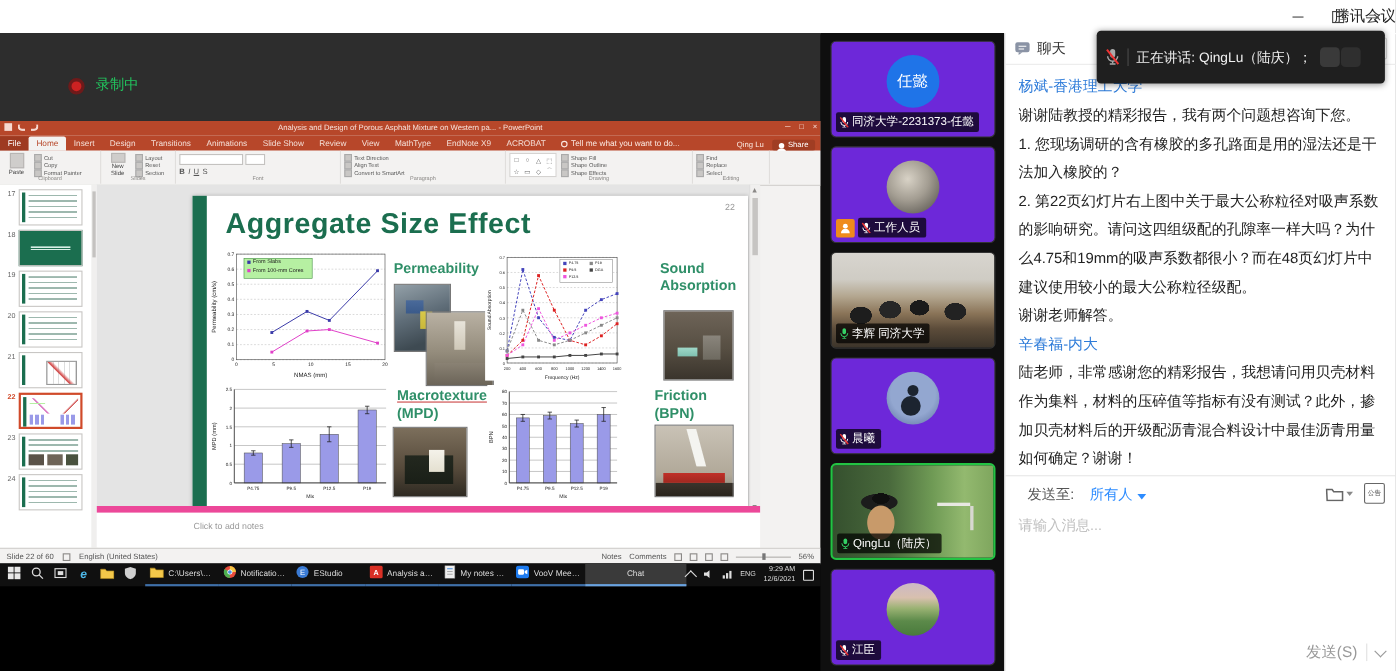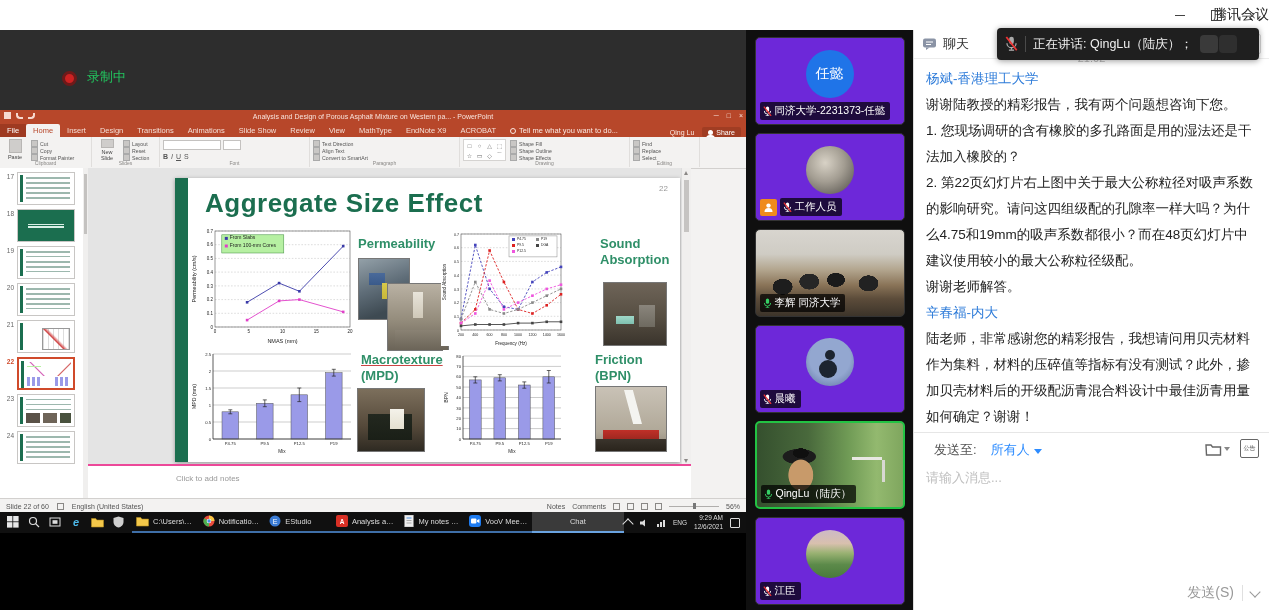--- a/index.html
+++ b/index.html
@@ -89,21 +89,21 @@
        linear-gradient(#49523e,#49523e) 34px 100%/12px 10px no-repeat,
        repeating-linear-gradient(180deg,#9db8ae 0 1.5px,transparent 1.5px 5px) 0 0/100% 12px no-repeat;}
   .tscroll{position:absolute;right:0;top:0;width:5px;height:330px;background:#f0efee;}
   .tscroll::after{content:"";position:absolute;left:1px;top:6px;width:3px;height:60px;background:#c4c2c0;}
   .editor{position:absolute;left:88px;top:0;right:0;height:298px;background:#e4e4e4;}
   .ed-scroll{position:absolute;right:0;top:0;width:9px;height:298px;background:#f0efee;border-left:1px solid #ddd;}
   .ed-scroll::before{content:"";position:absolute;left:2px;top:12px;width:5px;height:52px;background:#c6c4c2;}
   .ed-arrow{position:absolute;left:2px;width:0;height:0;border-left:2.5px solid transparent;border-right:2.5px solid transparent;}
   .ed-arrow.up{top:3px;border-bottom:4px solid #8a8886;}
   .ed-arrow.dn{bottom:3px;border-top:4px solid #8a8886;}
-  .notes-bar{position:absolute;left:88px;right:0;bottom:0;height:32px;background:#fff;border-top:2px solid #ec4899;}
+  .notes-bar{position:absolute;left:88px;right:0;bottom:0;height:32px;background:#fff;border-top:6px solid #ec4899;}
   .notes-bar span{position:absolute;left:88px;top:8px;font-size:8px;color:#999;}
   
   .slide{position:absolute;left:87px;top:10px;width:505px;height:284px;background:#fff;box-shadow:0 1px 4px rgba(0,0,0,.35);}
   .slide-bar{position:absolute;left:0;top:0;width:13px;height:284px;background:#1b6e4f;}
   .slide-title{position:absolute;left:30px;top:10px;margin:0;font-size:26px;font-weight:bold;color:#1b6e4f;letter-spacing:0.5px;}
   .slide-page{position:absolute;right:12px;top:6px;font-size:8px;color:#999;}
   .chart{position:absolute;background:#fff;}
   svg text{font-family:"Liberation Sans",sans-serif;}
   .cap{position:absolute;font-size:13px;font-weight:bold;color:#2f8f68;line-height:1.2;}
   .cap .u{text-decoration:underline;text-decoration-color:#cc4444;}
@@ -202,21 +202,21 @@
   .footer-icons{position:absolute;right:10px;top:6px;display:flex;align-items:center;gap:10px;}
   .gcaret{width:0;height:0;border-left:3.5px solid transparent;border-right:3.5px solid transparent;border-top:4.5px solid #888;margin-left:2px;}
   .announce{width:17px;height:17px;border:1.4px solid #666;border-radius:2px;display:flex;align-items:center;justify-content:center;
             font-size:6px;color:#555;}
   .chat-input{position:absolute;left:12px;top:36px;font-size:13px;color:#c0c0c0;}
   .send-row{position:absolute;right:10px;bottom:8px;display:flex;align-items:center;gap:8px;font-size:14px;color:#999;}
   .send-divider{width:1px;height:16px;background:#e0e0e0;}
   .chev-dn{width:7px;height:7px;border-right:1.6px solid #999;border-bottom:1.6px solid #999;transform:rotate(45deg);margin-top:-3px;}
   
   #speaking-banner{position:absolute;left:997px;top:28px;width:246px;height:24px;background:#1f1f1f;border-radius:4px;
-                   box-shadow:0 1px 6px rgba(0,0,0,.4);display:flex;align-items:center;padding:4px 8px;gap:7px;z-index:50;}
+                   box-shadow:0 1px 6px rgba(0,0,0,.4);display:flex;align-items:center;padding:12px 8px;gap:7px;z-index:50;}
   .sb-divider{width:1px;height:16px;background:#4a4a4a;}
   #speaking-banner .txt{color:#f0f0f0;font-size:12.5px;white-space:nowrap;}
   .blur-av{width:18px;height:18px;border-radius:4px;background:#3a3a3a;}
   .blur-av.b2{margin-left:-6px;background:#2f2f2f;}
 </style>
 </head>
 <body>
 
 <div id="page">
 

